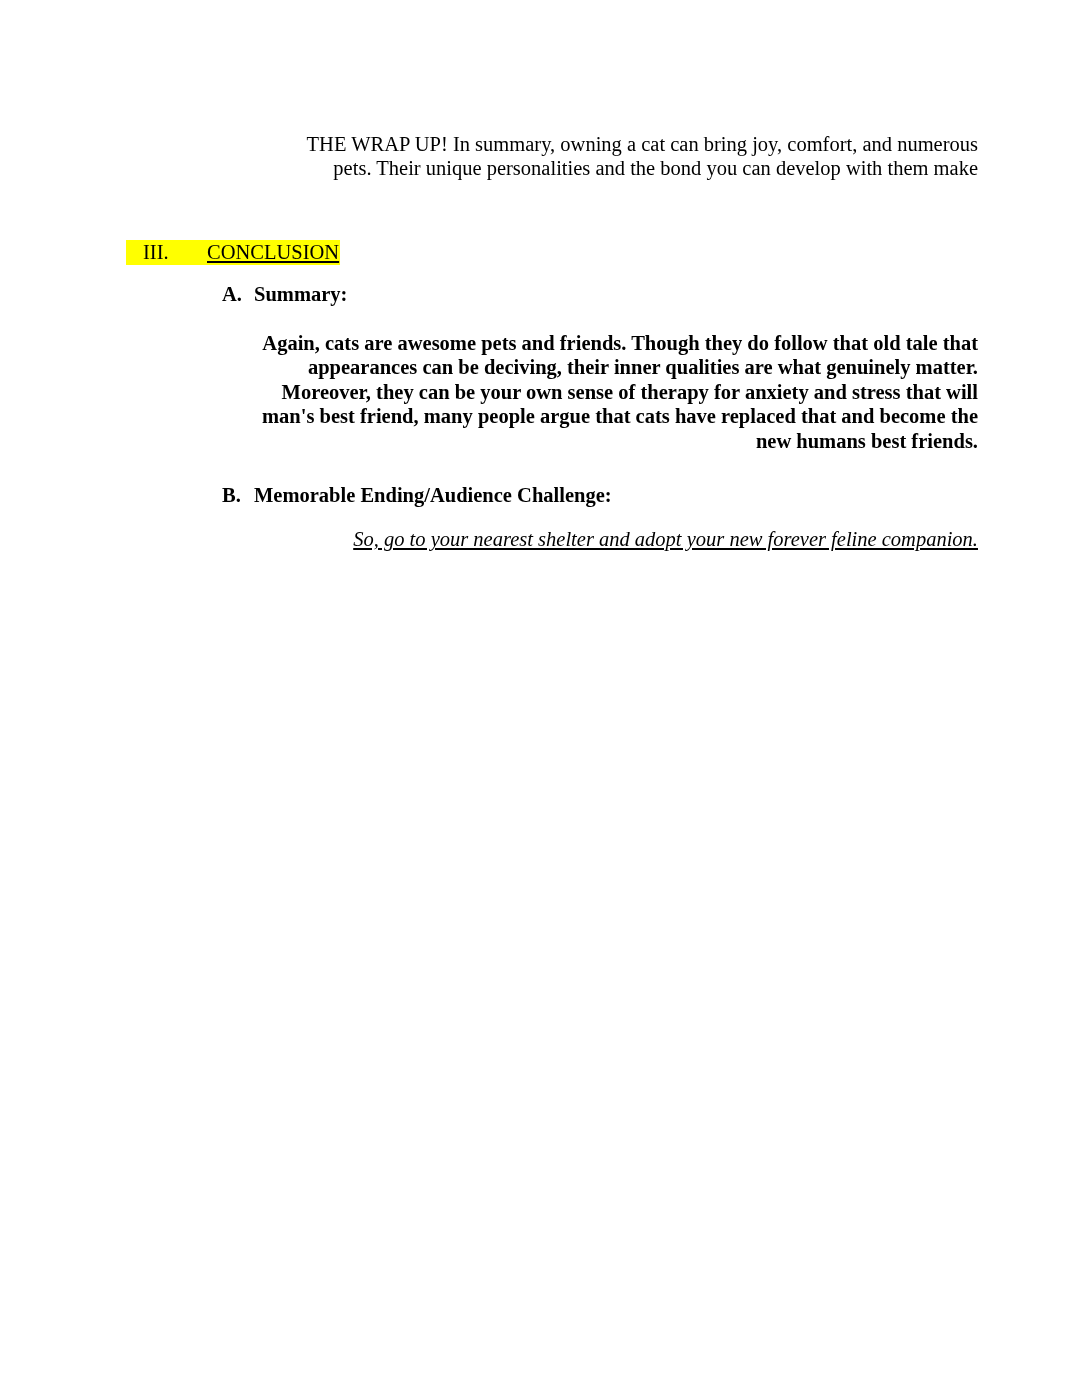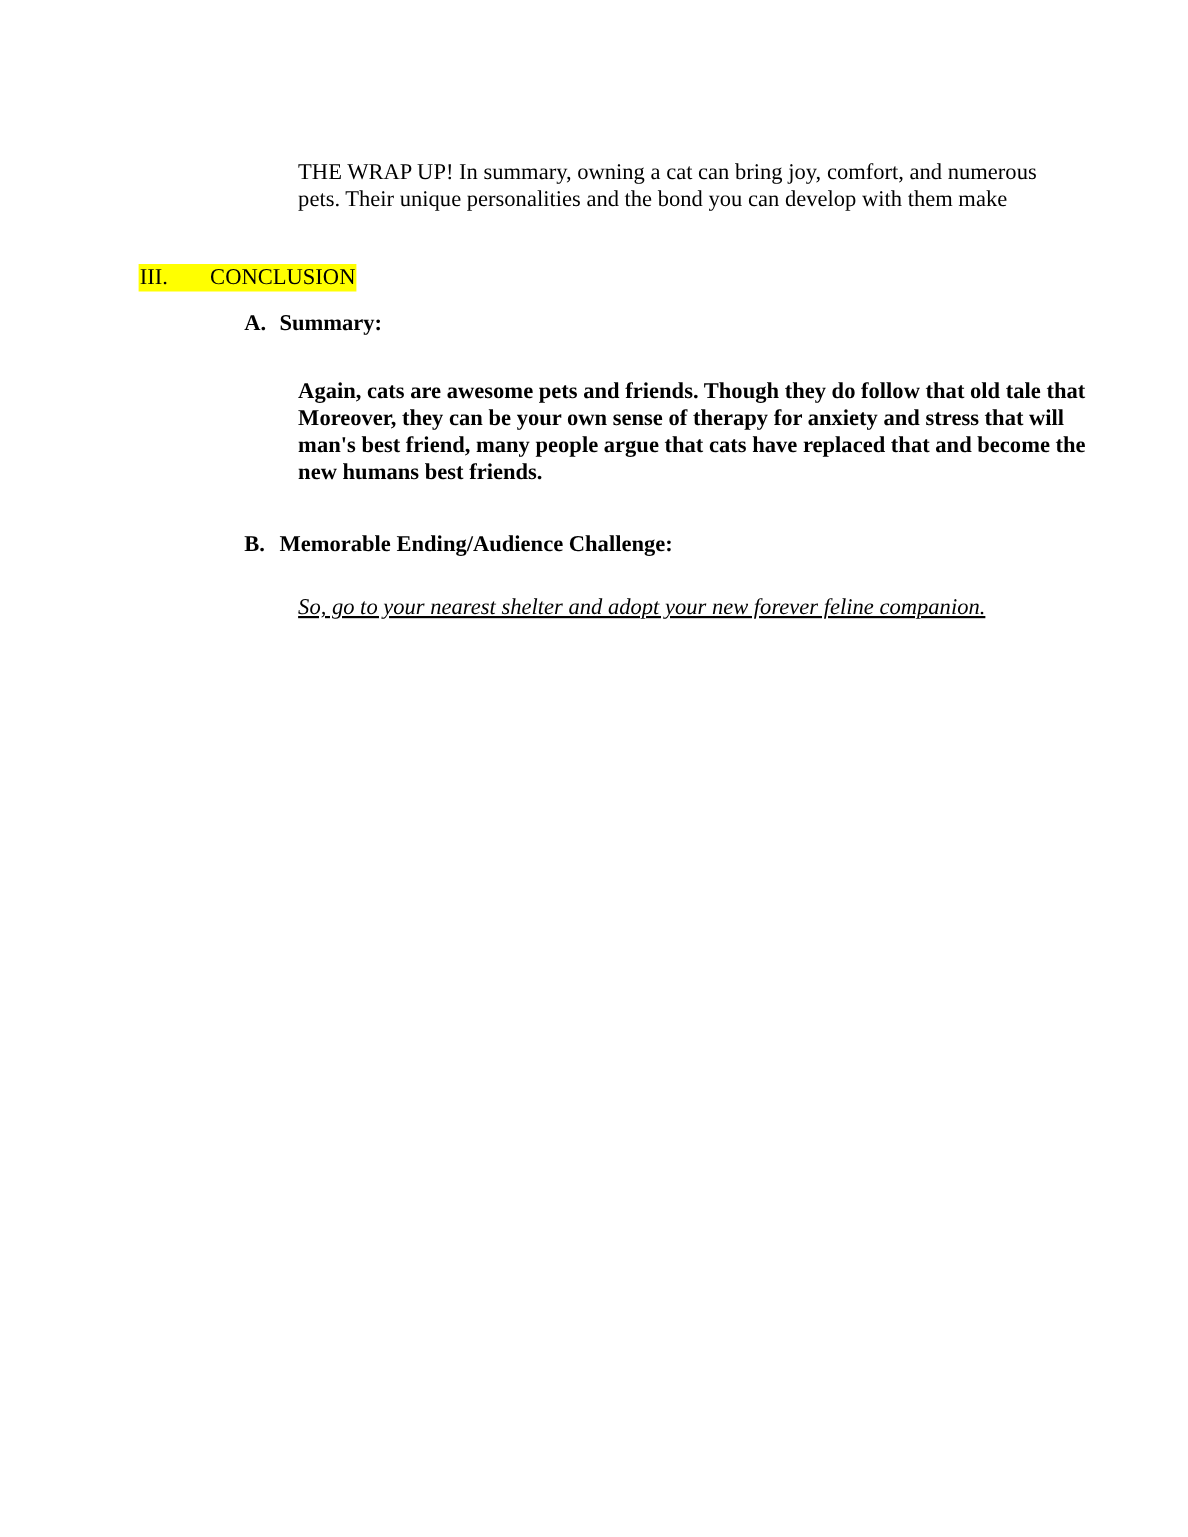--- a/index.html
+++ b/index.html
@@ -22,45 +22,47 @@
       left: 0;
       top: 0;
       width: 1080px;
       height: 1397px;
       background: #ffffff;
     }
     .para {
       position: absolute;
       left: 254px;
       width: 720px;
-      margin: 17px;
+      margin: 4px;
       white-space: normal;
+      text-align: right;
     }
     .para .line {
       display: block;
       white-space: nowrap;
     }
     #wrapup { top: 128px; }
 
     .section-heading {
       position: absolute;
       left: 126px;
       top: 240px;
       height: 25px;
       background: #ffff00;
       display: flex;
       align-items: center;
       padding-right: 1px;
     }
     .section-heading .numeral {
       display: inline-block;
       width: 64px;
-      padding-left: 1px;
+      padding-left: 17px;
     }
     .section-heading .title {
+      text-decoration: underline;
       text-underline-offset: 2px;
     }
 
     .subheading {
       position: absolute;
       left: 222px;
       font-weight: bold;
       display: flex;
     }
     .subheading .letter {
@@ -92,20 +94,21 @@
     <span class="title">CONCLUSION</span>
   </div>
 
   <div class="subheading" id="sub-a">
     <span class="letter">A.</span>
     <span>Summary:</span>
   </div>
 
   <p class="para" id="summary-para">
     <span class="line">Again, cats are awesome pets and friends. Though they do follow that old tale that</span>
+    <span class="line">appearances can be deciving, their inner qualities are what genuinely matter.</span>
     <span class="line">Moreover, they can be your own sense of therapy for anxiety and stress that will</span>
     <span class="line">man's best friend, many people argue that cats have replaced that and become the</span>
     <span class="line">new humans best friends.</span>
   </p>
 
   <div class="subheading" id="sub-b">
     <span class="letter">B.</span>
     <span>Memorable Ending/Audience Challenge:</span>
   </div>
 

